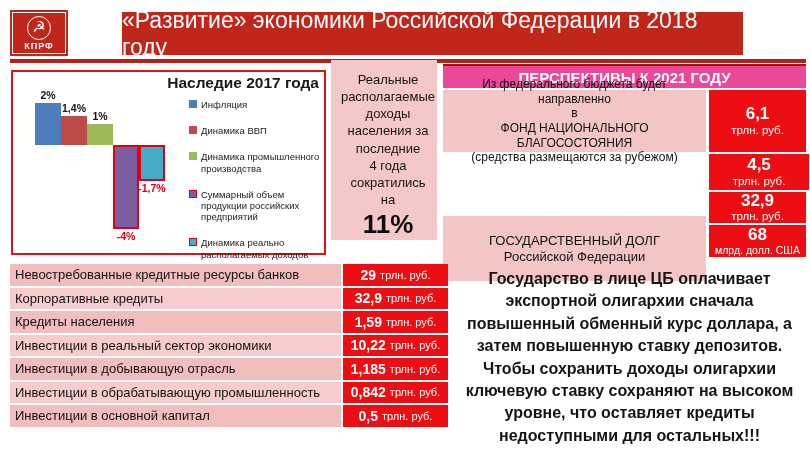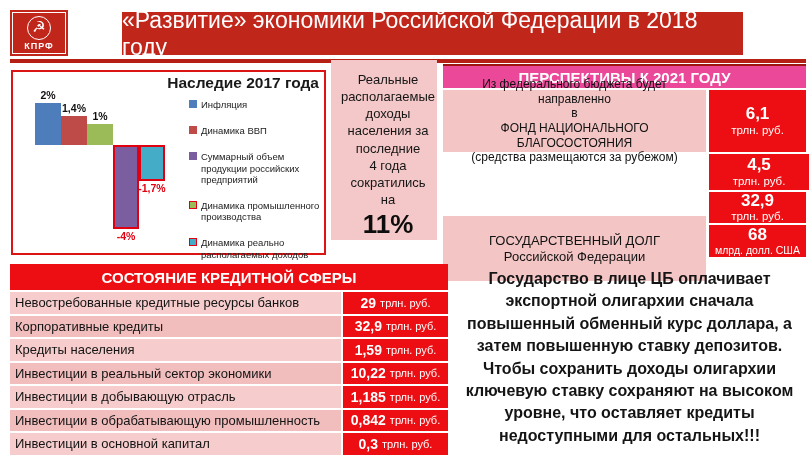--- a/index.html
+++ b/index.html
@@ -121,26 +121,26 @@
     <div id="legend">
       <div class="legend-item">
         <span class="legend-swatch" style="background: rgb(77, 126, 187);"></span>
         <span>Инфляция</span>
       </div>
       <div class="legend-item">
         <span class="legend-swatch" style="background: rgb(190, 75, 72);"></span>
         <span>Динамика ВВП</span>
       </div>
       <div class="legend-item">
+        <span class="legend-swatch" style="background: rgb(155, 187, 89);"></span>
+        <span>Динамика промышленного производства</span>
+      </div>
+      <div class="legend-item">
         <span class="legend-swatch" style="background: rgb(122, 94, 160);"></span>
         <span>Суммарный объем продукции российских предприятий</span>
-      </div>
-      <div class="legend-item">
-        <span class="legend-swatch" style="background: rgb(155, 187, 89);"></span>
-        <span>Динамика промышленного производства</span>
       </div>
       <div class="legend-item">
         <span class="legend-swatch" style="background: rgb(69, 172, 200);"></span>
         <span>Динамика реально располагаемых доходов населения</span>
       </div>
     </div>
   </div>
 
   <div id="income">
     <div class="note-text">Реальные
@@ -174,21 +174,20 @@
       <span class="num">32,9</span>
       <span class="unit">трлн. руб.</span>
     </div>
     <div class="p-cell p-val v3b">
       <span class="num">68</span>
       <span class="unit">млрд. долл. США</span>
     </div>
   </div>
 
   <div id="credit">
-    <div class="credit-header">СОСТОЯНИЕ КРЕДИТНОЙ СФЕРЫ</div>
     <div class="credit-row">
       <div class="credit-label">Невостребованные кредитные ресурсы банков</div>
       <div class="credit-value">
         <span class="cv-num">29</span>
         <span class="cv-unit">трлн. руб.</span>
       </div>
     </div>
     <div class="credit-row">
       <div class="credit-label">Корпоративные кредиты</div>
       <div class="credit-value">
@@ -220,21 +219,21 @@
     <div class="credit-row">
       <div class="credit-label">Инвестиции в обрабатывающую промышленность</div>
       <div class="credit-value">
         <span class="cv-num">0,842</span>
         <span class="cv-unit">трлн. руб.</span>
       </div>
     </div>
     <div class="credit-row">
       <div class="credit-label">Инвестиции в основной капитал</div>
       <div class="credit-value">
-        <span class="cv-num">0,3</span>
+        <span class="cv-num">0,5</span>
         <span class="cv-unit">трлн. руб.</span>
       </div>
     </div>
   </div>
 
   <div id="commentary">Государство в лице ЦБ оплачивает
 экспортной олигархии сначала
 повышенный обменный курс доллара, а
 затем повышенную ставку депозитов.
 Чтобы сохранить доходы олигархии

